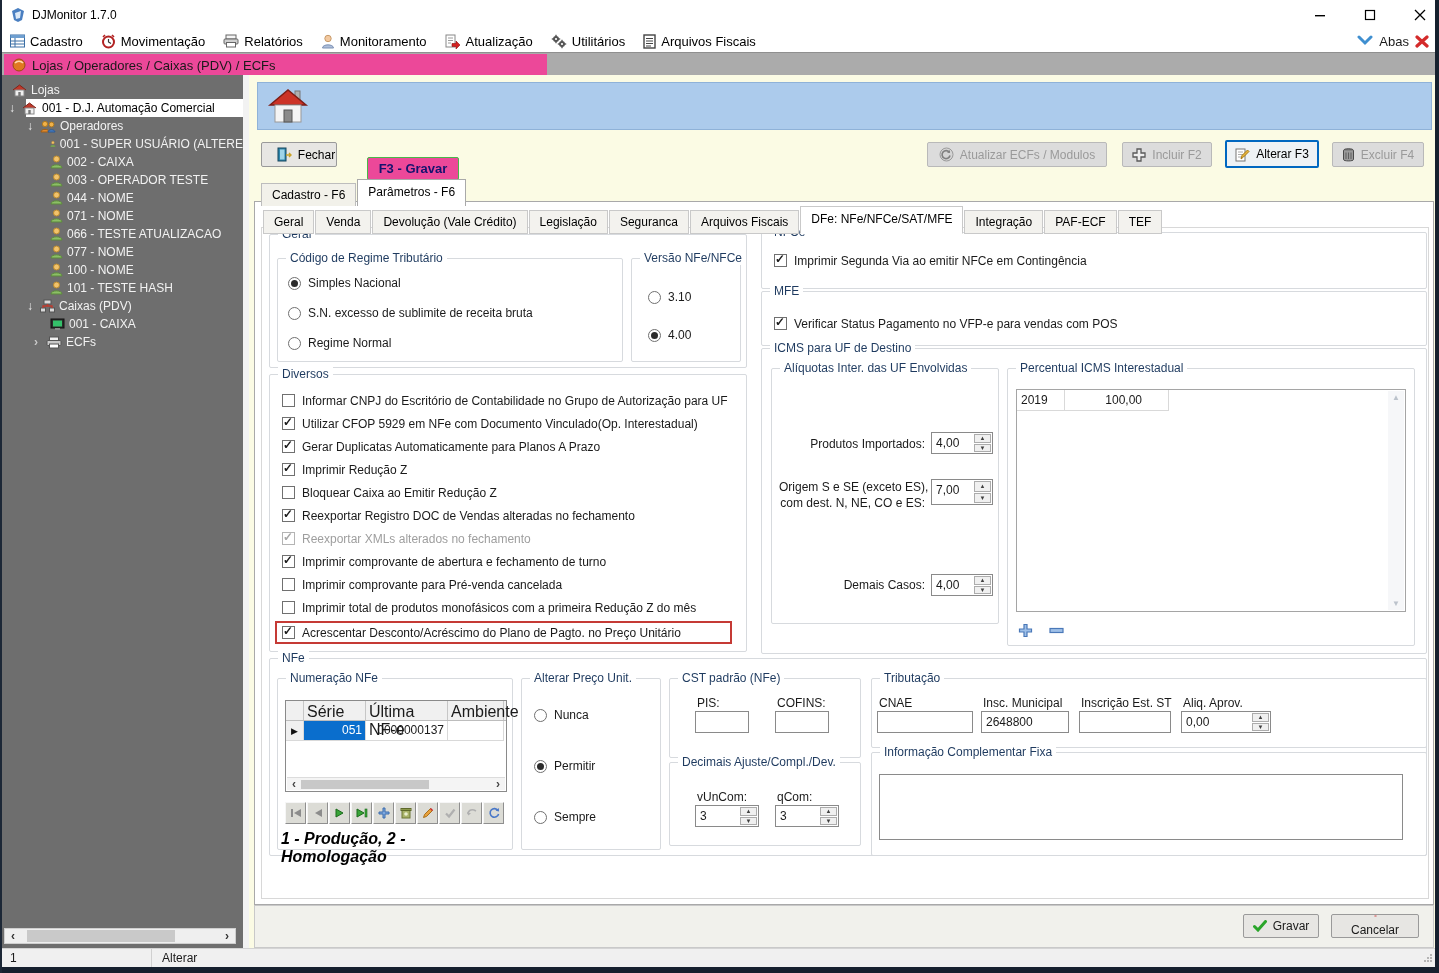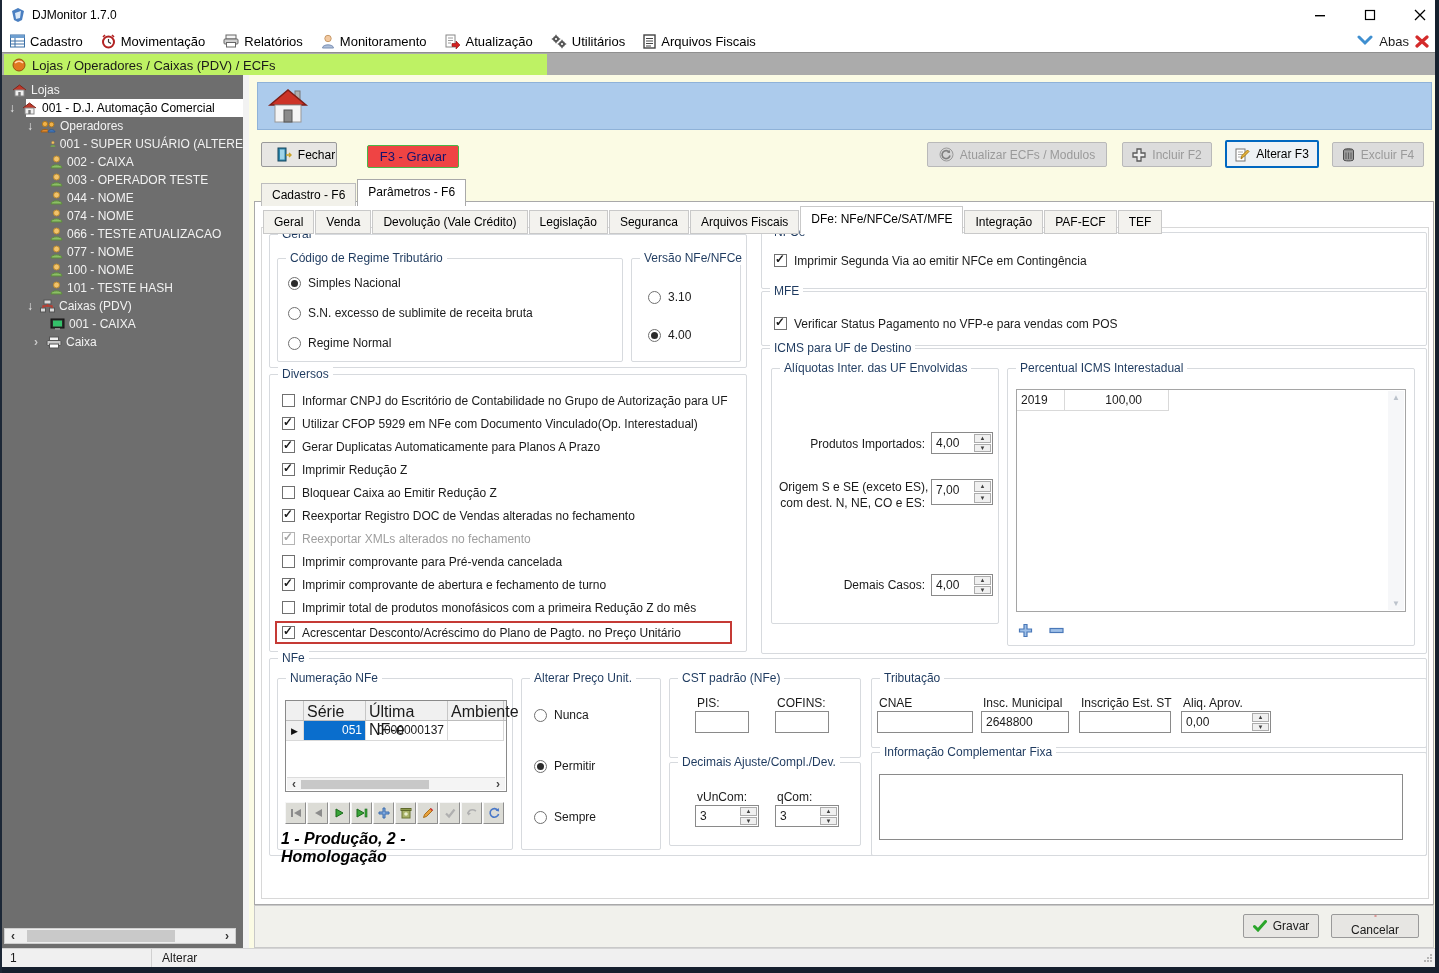--- a/index.html
+++ b/index.html
@@ -13,21 +13,21 @@
   .winbtns{position:absolute;right:8px;top:0;height:30px;display:flex;align-items:center;gap:28px;}
   .wbtn{width:22px;height:22px;display:flex;align-items:center;justify-content:center;cursor:default;}
 
   
   .menubar{position:absolute;left:0;top:30px;width:100%;height:22px;background:#fff;display:flex;align-items:center;padding-left:8px;box-sizing:border-box;gap:18px;}
   .menu-item{display:flex;align-items:center;gap:5px;font-size:13px;color:#000;}
   .menubar-right{position:absolute;right:10px;top:0;height:22px;display:flex;align-items:center;gap:6px;font-size:13px;}
 
   
   .workstrip{position:absolute;left:0;top:52px;width:100%;height:23px;background:#ababab;border-top:1px solid #8f8f8f;box-sizing:border-box;}
-  .worktab{position:absolute;left:2px;top:1px;width:543px;height:22px;background:#bef264;display:flex;align-items:center;gap:6px;padding-left:8px;box-sizing:border-box;font-size:13px;}
+  .worktab{position:absolute;left:2px;top:1px;width:543px;height:22px;background:#ec4899;display:flex;align-items:center;gap:6px;padding-left:8px;box-sizing:border-box;font-size:13px;}
 
   
   .tree{position:absolute;left:0;top:75px;width:241px;height:873px;background:#6e6e6e;border-right:6px solid #f2f2f2;box-sizing:content-box;color:#f2f2f2;overflow:hidden;}
   .trow{height:18px;display:flex;align-items:center;gap:4px;white-space:nowrap;font-size:12px;}
   .trow .arr{width:12px;text-align:center;color:#ececec;font-weight:bold;}
   .trow .arr.col{color:#c9c9c9;}
   .trow.sel .lab{background:#fff;color:#000;padding:1px 4px 1px 1px;}
   .trow.sel{background:linear-gradient(to right, transparent 24px, #fff 24px);}
   .tree-hscroll{position:absolute;left:2px;bottom:4px;width:232px;height:16px;background:#efefef;border:1px solid #cfcfcf;display:flex;align-items:center;box-sizing:border-box;}
   .tree-hscroll .sa{width:16px;text-align:center;color:#333;font-weight:bold;font-size:12px;line-height:14px;}
@@ -36,21 +36,21 @@
 
   
   .content{position:absolute;left:247px;top:75px;width:1188px;height:873px;background:#fbfbe4;}
   .banner{position:absolute;left:8px;top:7px;width:1175px;height:48px;background:#accbec;border:1px solid #8fb2d8;box-sizing:border-box;display:flex;align-items:center;}
   .banner .homebox{margin-left:8px;}
   .banner .btitle{flex:1;text-align:center;font-size:27px;font-weight:bold;color:#0d0dd6;text-shadow:1px 1px 1px rgba(0,0,0,0.75);letter-spacing:0.5px;}
 
   .btn{position:absolute;height:25px;background:#e7e6e3;border:1px solid #9a9a9a;box-sizing:border-box;display:flex;align-items:center;justify-content:center;gap:6px;font-size:12px;color:#000;border-radius:2px;}
   .btn.disabled{background:#dcdcdc;border-color:#b9b9b9;color:#9a9a9a;}
   .btn.primary{border:2px solid #0067c0;background:#eef2f5;height:28px;}
-  .f3badge{position:absolute;background:#ef4444;border:1px solid #49b649;color:#13136e;font-weight:normal;font-size:13px;display:flex;align-items:center;justify-content:center;border-radius:2px;}
+  .f3badge{position:absolute;background:#ec4899;border:1px solid #49b649;color:#13136e;font-weight:bold;font-size:13px;display:flex;align-items:center;justify-content:center;border-radius:2px;margin-top:12px;}
 
   
   .tabrow{position:absolute;display:flex;align-items:flex-end;z-index:5;}
   .tab{background:#f2f1ea;border:1px solid #bdbdbd;border-bottom:none;padding:4px 10px 3px 10px;margin-right:1px;font-size:12px;color:#000;height:15px;line-height:15px;}
   .tab.active{background:#fff;height:19px;line-height:17px;border-color:#a9a9a9;position:relative;z-index:6;}
   .tabrow2 .tab{border:1px solid #c9c9c9;background:#f3f2ee;}
   .tabrow2 .tab.active{background:#fff;border-bottom:1px solid #fff;}
 
   .page{position:absolute;left:5px;top:126px;width:1180px;height:704px;background:#fff;border:1px solid #a9a9a9;box-sizing:border-box;}
   .innerpage{position:absolute;left:6px;top:25px;width:1168px;height:672px;background:#fff;border:1px solid #d8d8d8;box-sizing:border-box;}
@@ -301,21 +301,21 @@
             <circle cx="6.5" cy="4" r="3" fill="#f2c36b" stroke="#bb8a2e"></circle>
             <path d="M1 13 C1 8.8 12 8.8 12 13 Z" fill="#8cbf66" stroke="#5c8a3c"></path>
           </svg>
           <span class="lab">044 - NOME</span>
         </div>
         <div class="trow" style="padding-left:48px;">
           <svg width="13" height="14" viewBox="0 0 13 14">
             <circle cx="6.5" cy="4" r="3" fill="#f2c36b" stroke="#bb8a2e"></circle>
             <path d="M1 13 C1 8.8 12 8.8 12 13 Z" fill="#8cbf66" stroke="#5c8a3c"></path>
           </svg>
-          <span class="lab">074 - NOME</span>
+          <span class="lab">071 - NOME</span>
         </div>
         <div class="trow" style="padding-left:48px;">
           <svg width="13" height="14" viewBox="0 0 13 14">
             <circle cx="6.5" cy="4" r="3" fill="#f2c36b" stroke="#bb8a2e"></circle>
             <path d="M1 13 C1 8.8 12 8.8 12 13 Z" fill="#8cbf66" stroke="#5c8a3c"></path>
           </svg>
           <span class="lab">066 - TESTE ATUALIZACAO</span>
         </div>
         <div class="trow" style="padding-left:48px;">
           <svg width="13" height="14" viewBox="0 0 13 14">
@@ -359,21 +359,21 @@
           <span class="lab">001 - CAIXA</span>
         </div>
 
       <div class="trow" style="padding-left:28px;">
         <span class="arr col">›</span>
         <svg width="16" height="13" viewBox="0 0 16 13">
             <rect x="3.5" y="1" width="9" height="3.5" fill="#f0f0f0" stroke="#555"></rect>
             <rect x="1" y="4.5" width="14" height="5" rx="1" fill="#c9c9c9" stroke="#555"></rect>
             <rect x="3.5" y="8" width="9" height="4" fill="#fff" stroke="#555"></rect>
           </svg>
-        <span class="lab">Caixa</span>
+        <span class="lab">ECFs</span>
       </div>
     </div>
     <div class="tree-hscroll">
       <span class="sa">‹</span>
       <span class="thumb"></span>
       <span class="gap"></span>
       <span class="sa">›</span>
     </div>
   </div>
 
@@ -513,27 +513,27 @@
               <span class="lbl">Bloquear Caixa ao Emitir Redução Z</span>
             </div>
             <div class="cbrow checked">
               <span class="box"></span>
               <span class="lbl">Reexportar Registro DOC de Vendas alteradas no fechamento</span>
             </div>
             <div class="cbrow checked disabled">
               <span class="box"></span>
               <span class="lbl">Reexportar XMLs alterados no fechamento</span>
             </div>
+            <div class="cbrow checked">
+              <span class="box"></span>
+              <span class="lbl">Imprimir comprovante de abertura e fechamento de turno</span>
+            </div>
             <div class="cbrow">
               <span class="box"></span>
               <span class="lbl">Imprimir comprovante para Pré-venda cancelada</span>
-            </div>
-            <div class="cbrow checked">
-              <span class="box"></span>
-              <span class="lbl">Imprimir comprovante de abertura e fechamento de turno</span>
             </div>
             <div class="cbrow">
               <span class="box"></span>
               <span class="lbl">Imprimir total de produtos monofásicos com a primeira Redução Z do mês</span>
             </div>
             <div class="cbrow checked highlight">
               <span class="box"></span>
               <span class="lbl">Acrescentar Desconto/Acréscimo do Plano de Pagto. no Preço Unitário</span>
             </div>
         </div>

